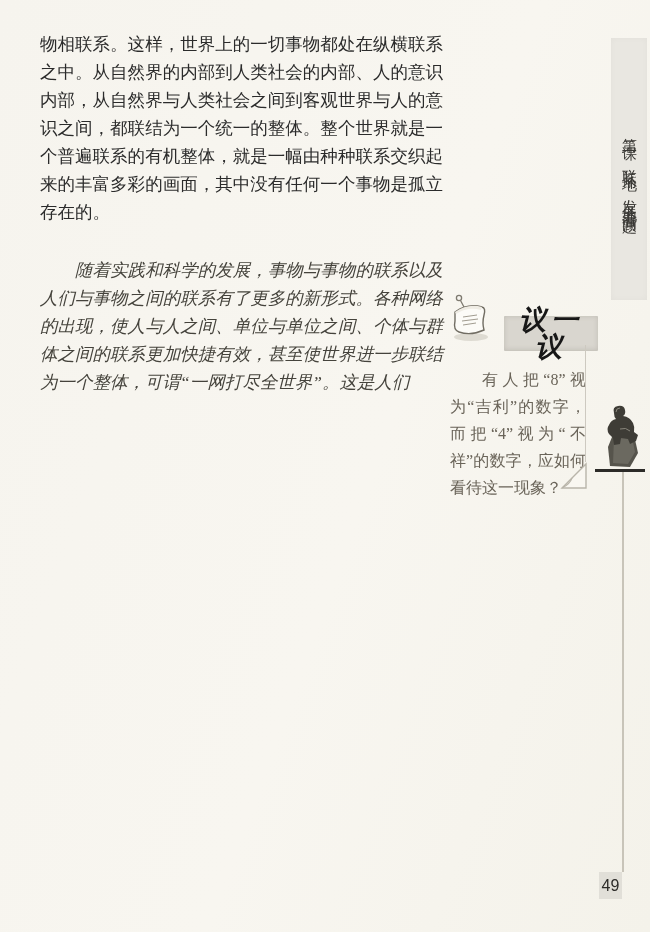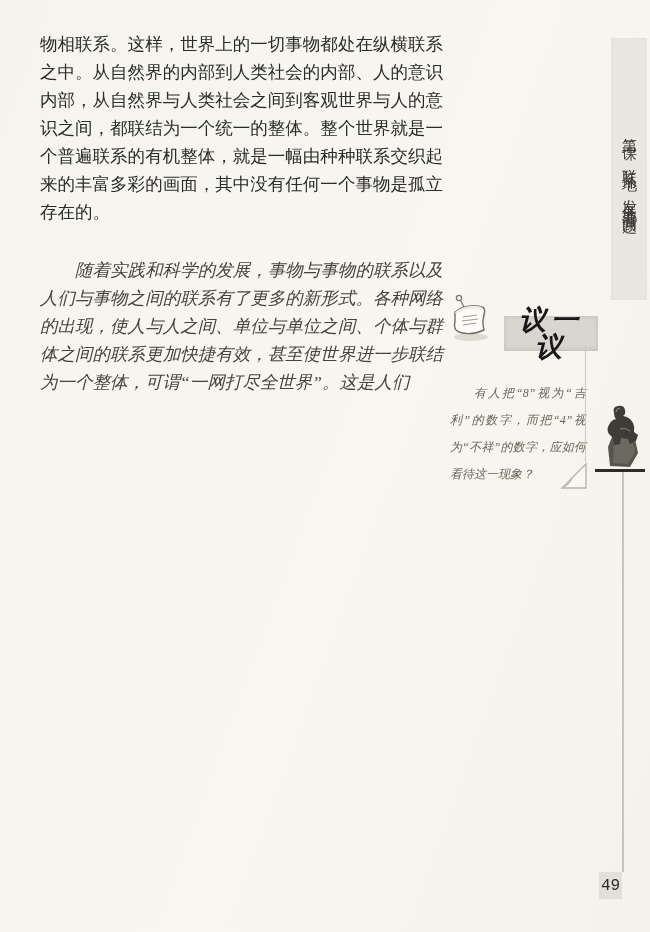--- a/index.html
+++ b/index.html
@@ -48,38 +48,38 @@
     box-shadow:0 1px 0 #c9c6be, inset 0 0 5px rgba(120,115,105,0.25);
     border-radius:1px;
   }
   .banner-title{
     position:absolute;left:0;right:0;top:-9px;text-align:center;
     font-size:27px;font-weight:700;font-style:italic;
     color:#171717;letter-spacing:5px;line-height:1;
     font-family:"Liberation Serif", serif;
   }
   .discuss-body{
-    margin:30px 8px 0 4px;width:136px;
-    font-size:12px;line-height:27px;color:#6a6459;
-    font-style:italic;text-indent:2em;text-align:justify;
+    margin:16px 8px 0 4px;width:136px;
+    font-size:16px;line-height:27px;color:#6a6459;
+    text-indent:2em;text-align:justify;
   }
   .box-right-edge{
     position:absolute;left:139px;top:57px;height:117px;width:0;
     border-right:1.5px solid #cdc9c0;
   }
   .fold-icon{position:absolute;left:114px;top:172px;width:32px;height:32px;}
 
   
   .thinker{position:absolute;left:600px;top:403px;width:44px;height:66px;}
   .statue-base{position:absolute;left:595px;top:469px;width:50px;height:3px;background:#2c2b28;}
   .footer-line{position:absolute;left:622px;top:472px;width:2px;height:400px;background:#c8c4b9;}
   .page-number{
     position:absolute;left:599px;top:872px;width:23px;height:27px;
     background:#e1dfd8;color:#2d2c29;
-    font-family:Liberation Mono, monospace;font-size:16px;
+    font-family:Liberation Sans, sans-serif;font-size:16px;
     display:flex;align-items:center;justify-content:center;
   }
 </style>
 </head>
 <body>
 
 <div class="page">
 
   <div class="main-text">
     <p class="song">物相联系。这样，世界上的一切事物都处在纵横联系之中。从自然界的内部到人类社会的内部、人的意识内部，从自然界与人类社会之间到客观世界与人的意识之间，都联结为一个统一的整体。整个世界就是一个普遍联系的有机整体，就是一幅由种种联系交织起来的丰富多彩的画面，其中没有任何一个事物是孤立存在的。</p>

